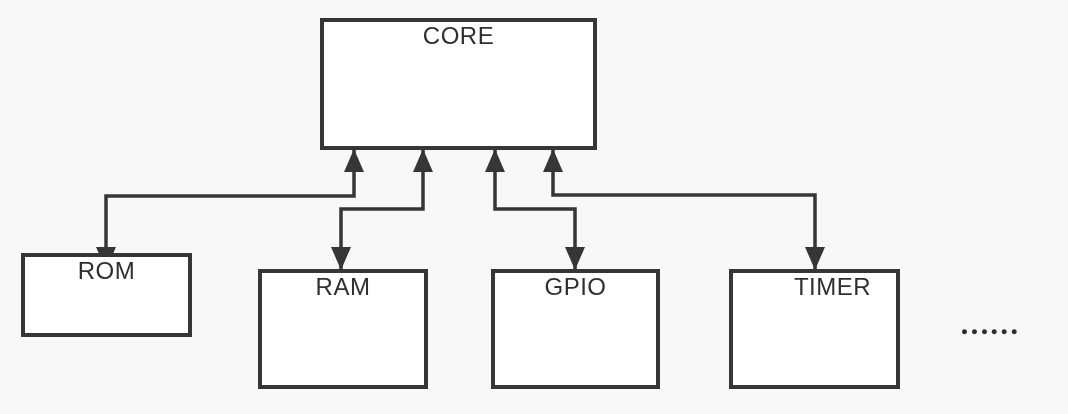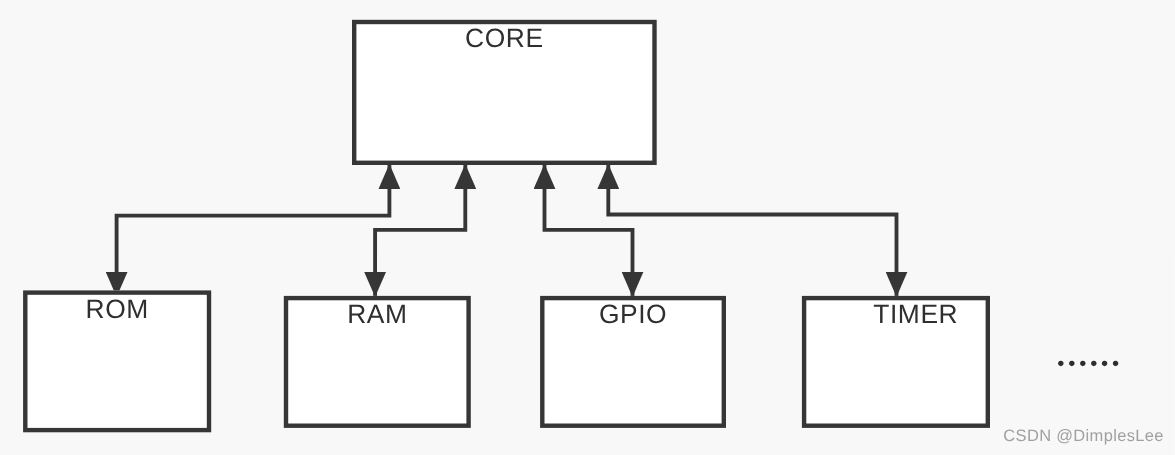--- a/index.html
+++ b/index.html
@@ -27,21 +27,21 @@
     box-sizing: border-box;
     background: #ffffff;
     border: 4px solid #363636;
     display: flex;
     justify-content: center;
     font-size: 24px;
     letter-spacing: 0.5px;
     color: #2f2f2f;
   }
   .node-core  { left: 320px; top: 18px;  width: 277px; height: 132px; }
-  .node-rom   { left: 21px;  top: 264px; width: 171px; height: 129px; }
+  .node-rom   { left: 21px;  top: 253px; width: 171px; height: 84px; }
   .node-ram   { left: 258px; top: 269px; width: 170px; height: 120px; }
   .node-gpio  { left: 491px; top: 269px; width: 169px; height: 120px; }
   .node-timer { left: 729px; top: 269px; width: 171px; height: 120px; padding-left: 36px; }
   .ellipsis {
     position: absolute;
     left: 961px;
     top: 326px;
     font-size: 11.5px;
     line-height: 1;
     letter-spacing: 3px;
@@ -91,15 +91,14 @@
   <div class="node node-ram">
     <span>RAM</span>
   </div>
 
   <div class="node node-timer">
     <span>TIMER</span>
   </div>
 
   <span class="ellipsis">●●●●●●</span>
 
-  <span class="watermark">CSDN @DimplesLee</span>
 
 </div>
 
 </body></html>

